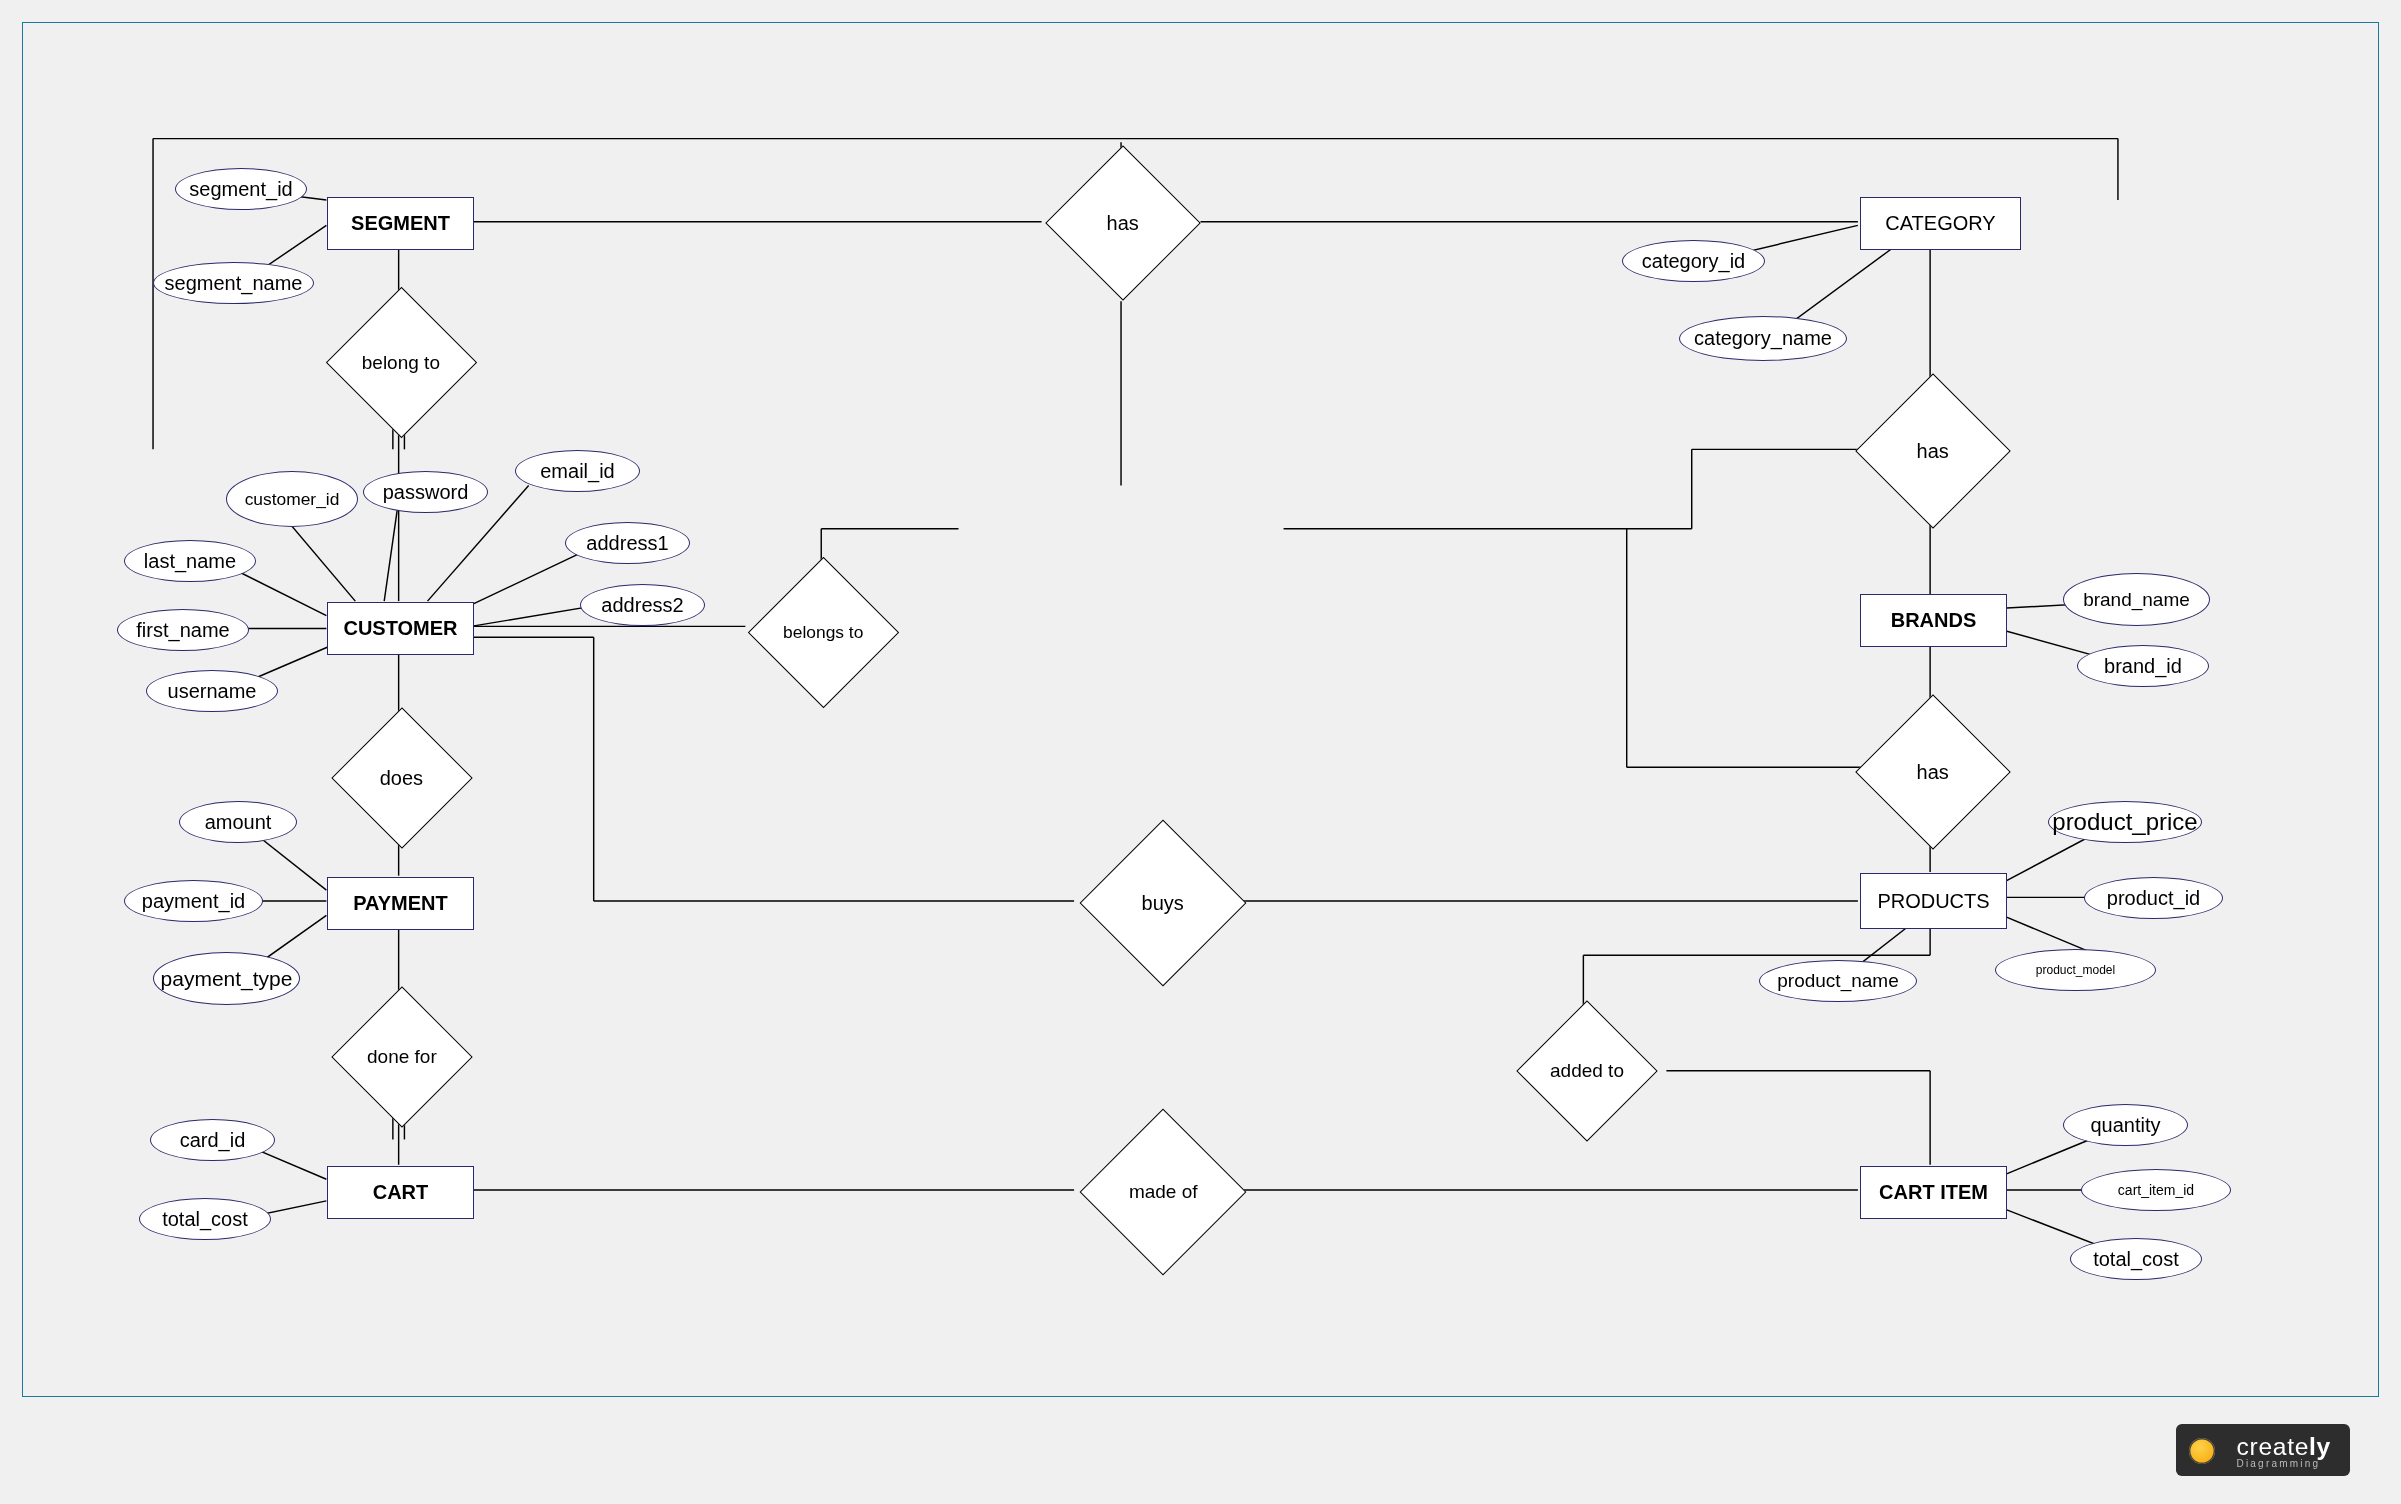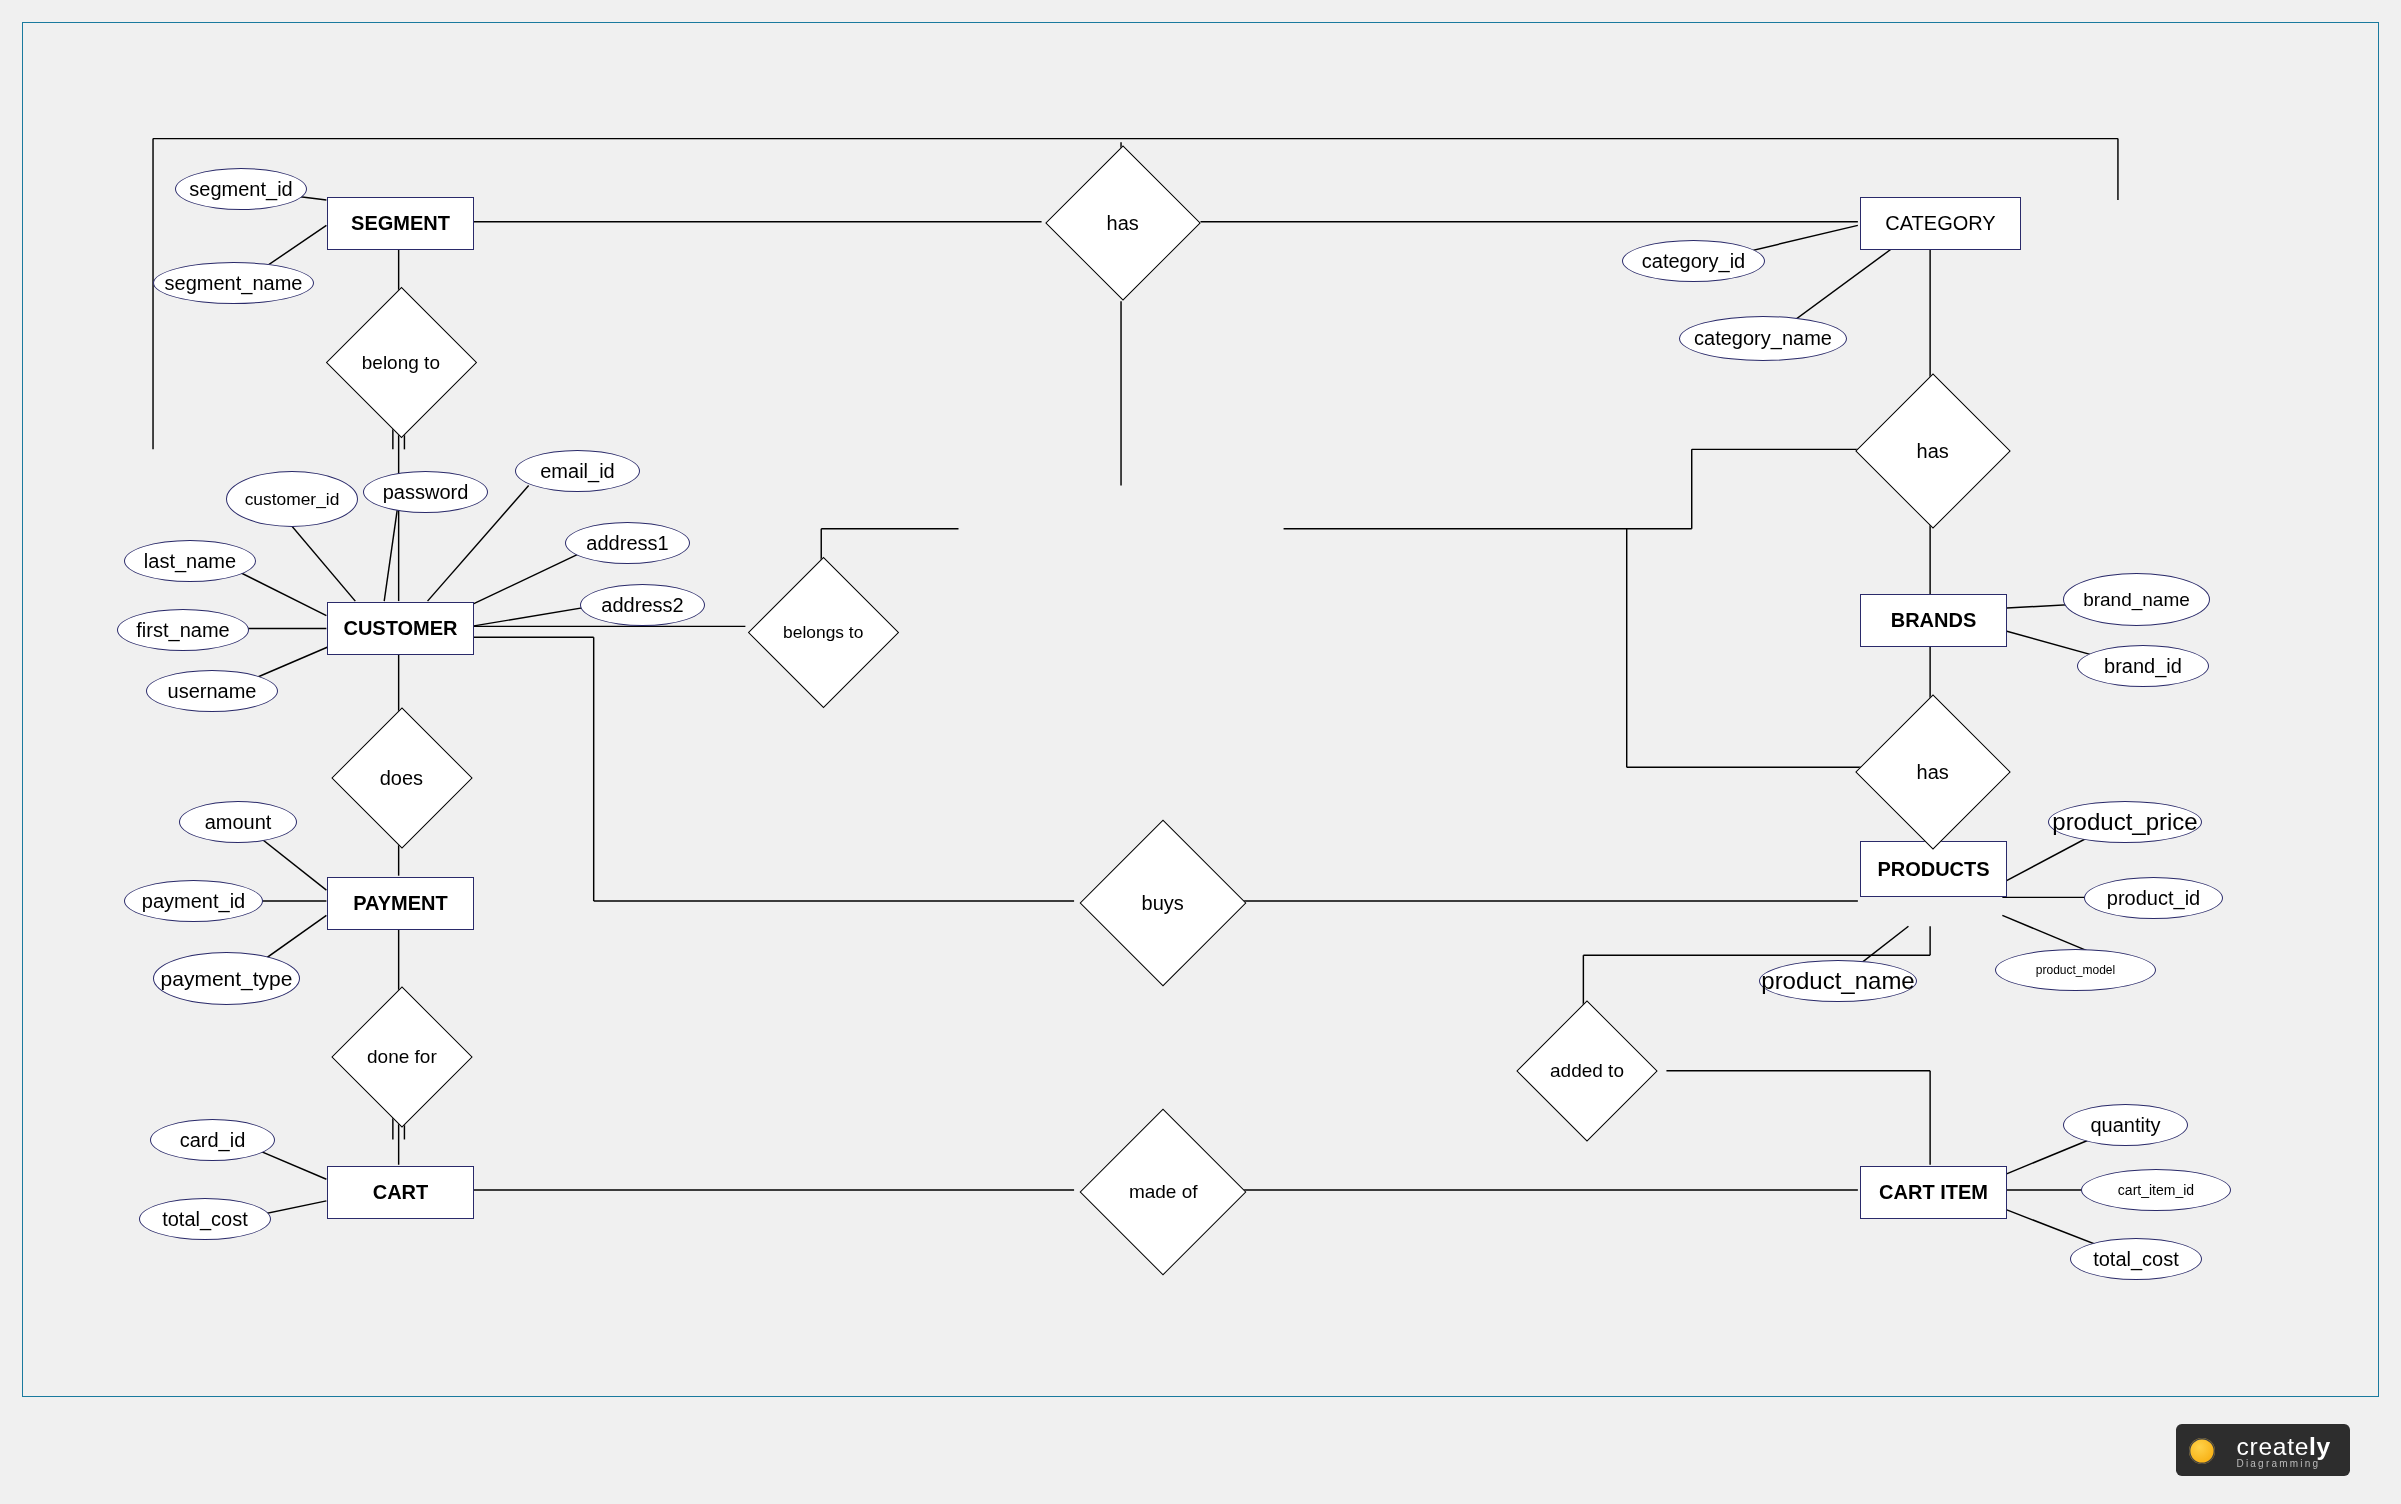--- a/index.html
+++ b/index.html
@@ -131,21 +131,21 @@
       </div>
     <div class="shape entity" style="left:304px;top:579px;width:145px;height:51px;font-weight:bold">
         <span>CUSTOMER</span>
       </div>
     <div class="shape entity" style="left:1837px;top:571px;width:145px;height:51px;font-weight:bold">
         <span>BRANDS</span>
       </div>
     <div class="shape entity" style="left:304px;top:854px;width:145px;height:51px;font-weight:bold">
         <span>PAYMENT</span>
       </div>
-    <div class="shape entity" style="left:1837px;top:818px;width:145px;height:54px;font-weight:bold">
+    <div class="shape entity" style="left:1837px;top:850px;width:145px;height:54px;font-weight:normal">
         <span>PRODUCTS</span>
       </div>
     <div class="shape entity" style="left:304px;top:1143px;width:145px;height:51px;font-weight:bold">
         <span>CART</span>
       </div>
     <div class="shape entity" style="left:1837px;top:1143px;width:145px;height:51px;font-weight:bold">
         <span>CART ITEM</span>
       </div>
 
     <div class="shape rel" style="left:1045px;top:145px;width:108px;height:108px">
@@ -232,21 +232,21 @@
       </div>
     <div class="shape attr" style="left:2025px;top:778px;width:152px;height:40px;font-size:24px">
         <span>product_price</span>
       </div>
     <div class="shape attr" style="left:2061px;top:854px;width:137px;height:40px">
         <span>product_id</span>
       </div>
     <div class="shape attr" style="left:1972px;top:926px;width:159px;height:40px;font-size:12px">
         <span>product_model</span>
       </div>
-    <div class="shape attr" style="left:1736px;top:937px;width:156px;height:40px;font-size:24px">
+    <div class="shape attr" style="left:1736px;top:937px;width:156px;height:40px;font-size:19px">
         <span>product_name</span>
       </div>
     <div class="shape attr" style="left:127px;top:1096px;width:123px;height:40px">
         <span>card_id</span>
       </div>
     <div class="shape attr" style="left:116px;top:1175px;width:130px;height:40px">
         <span>total_cost</span>
       </div>
     <div class="shape attr" style="left:2040px;top:1081px;width:123px;height:40px">
         <span>quantity</span>

